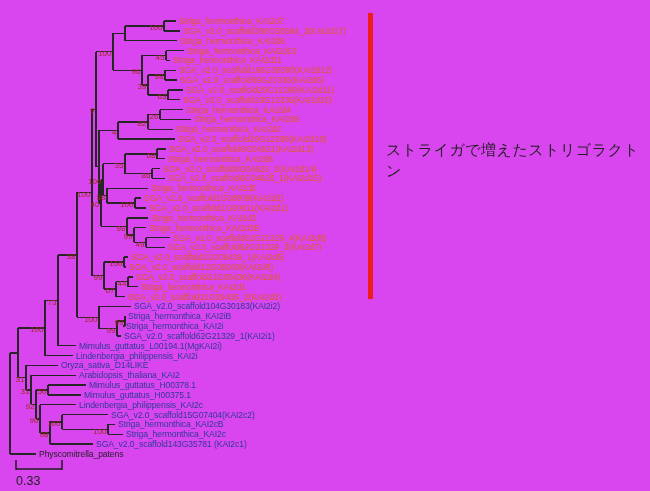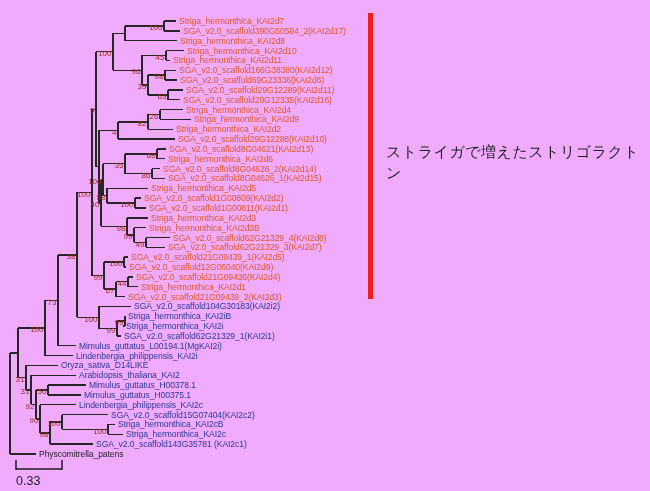--- a/index.html
+++ b/index.html
@@ -1,21 +1,21 @@
 <!DOCTYPE html>
 <html><head>
 <meta charset="utf-8">
 <style>
   html,body{margin:0;padding:0;background:#ffffff;}
-  #stage{position:relative;width:650px;height:491px;background:#f0abfc;overflow:hidden;
+  #stage{position:relative;width:650px;height:491px;background:#d946ef;overflow:hidden;
          font-family:"Liberation Sans",sans-serif;}
   #tree-svg{position:absolute;left:0;top:0;}
   #annotation{position:absolute;left:386px;top:141px;width:262px;
               font-size:15px;line-height:1.42;color:#1f1f1f;letter-spacing:0.5px;
-              font-family:Liberation Sans, sans-serif;}
+              font-family:Liberation Mono, monospace;}
   #annotation span{display:block;}
 </style>
 </head>
 <body>
 
 <div id="stage">
   <svg id="tree-svg" xmlns="http://www.w3.org/2000/svg" width="650" height="491" viewBox="0 0 650 491">
       <line x1="10" y1="352.81660839843744" x2="10" y2="454.00399999999996" stroke="#262626" stroke-width="1.4" shape-rendering="crispEdges"></line>
       <line x1="10" y1="352.81660839843744" x2="18" y2="352.81660839843744" stroke="#262626" stroke-width="1.4" shape-rendering="crispEdges"></line>
       <line x1="18" y1="327.97384960937495" x2="18" y2="377.6593671875" stroke="#262626" stroke-width="1.4" shape-rendering="crispEdges"></line>

